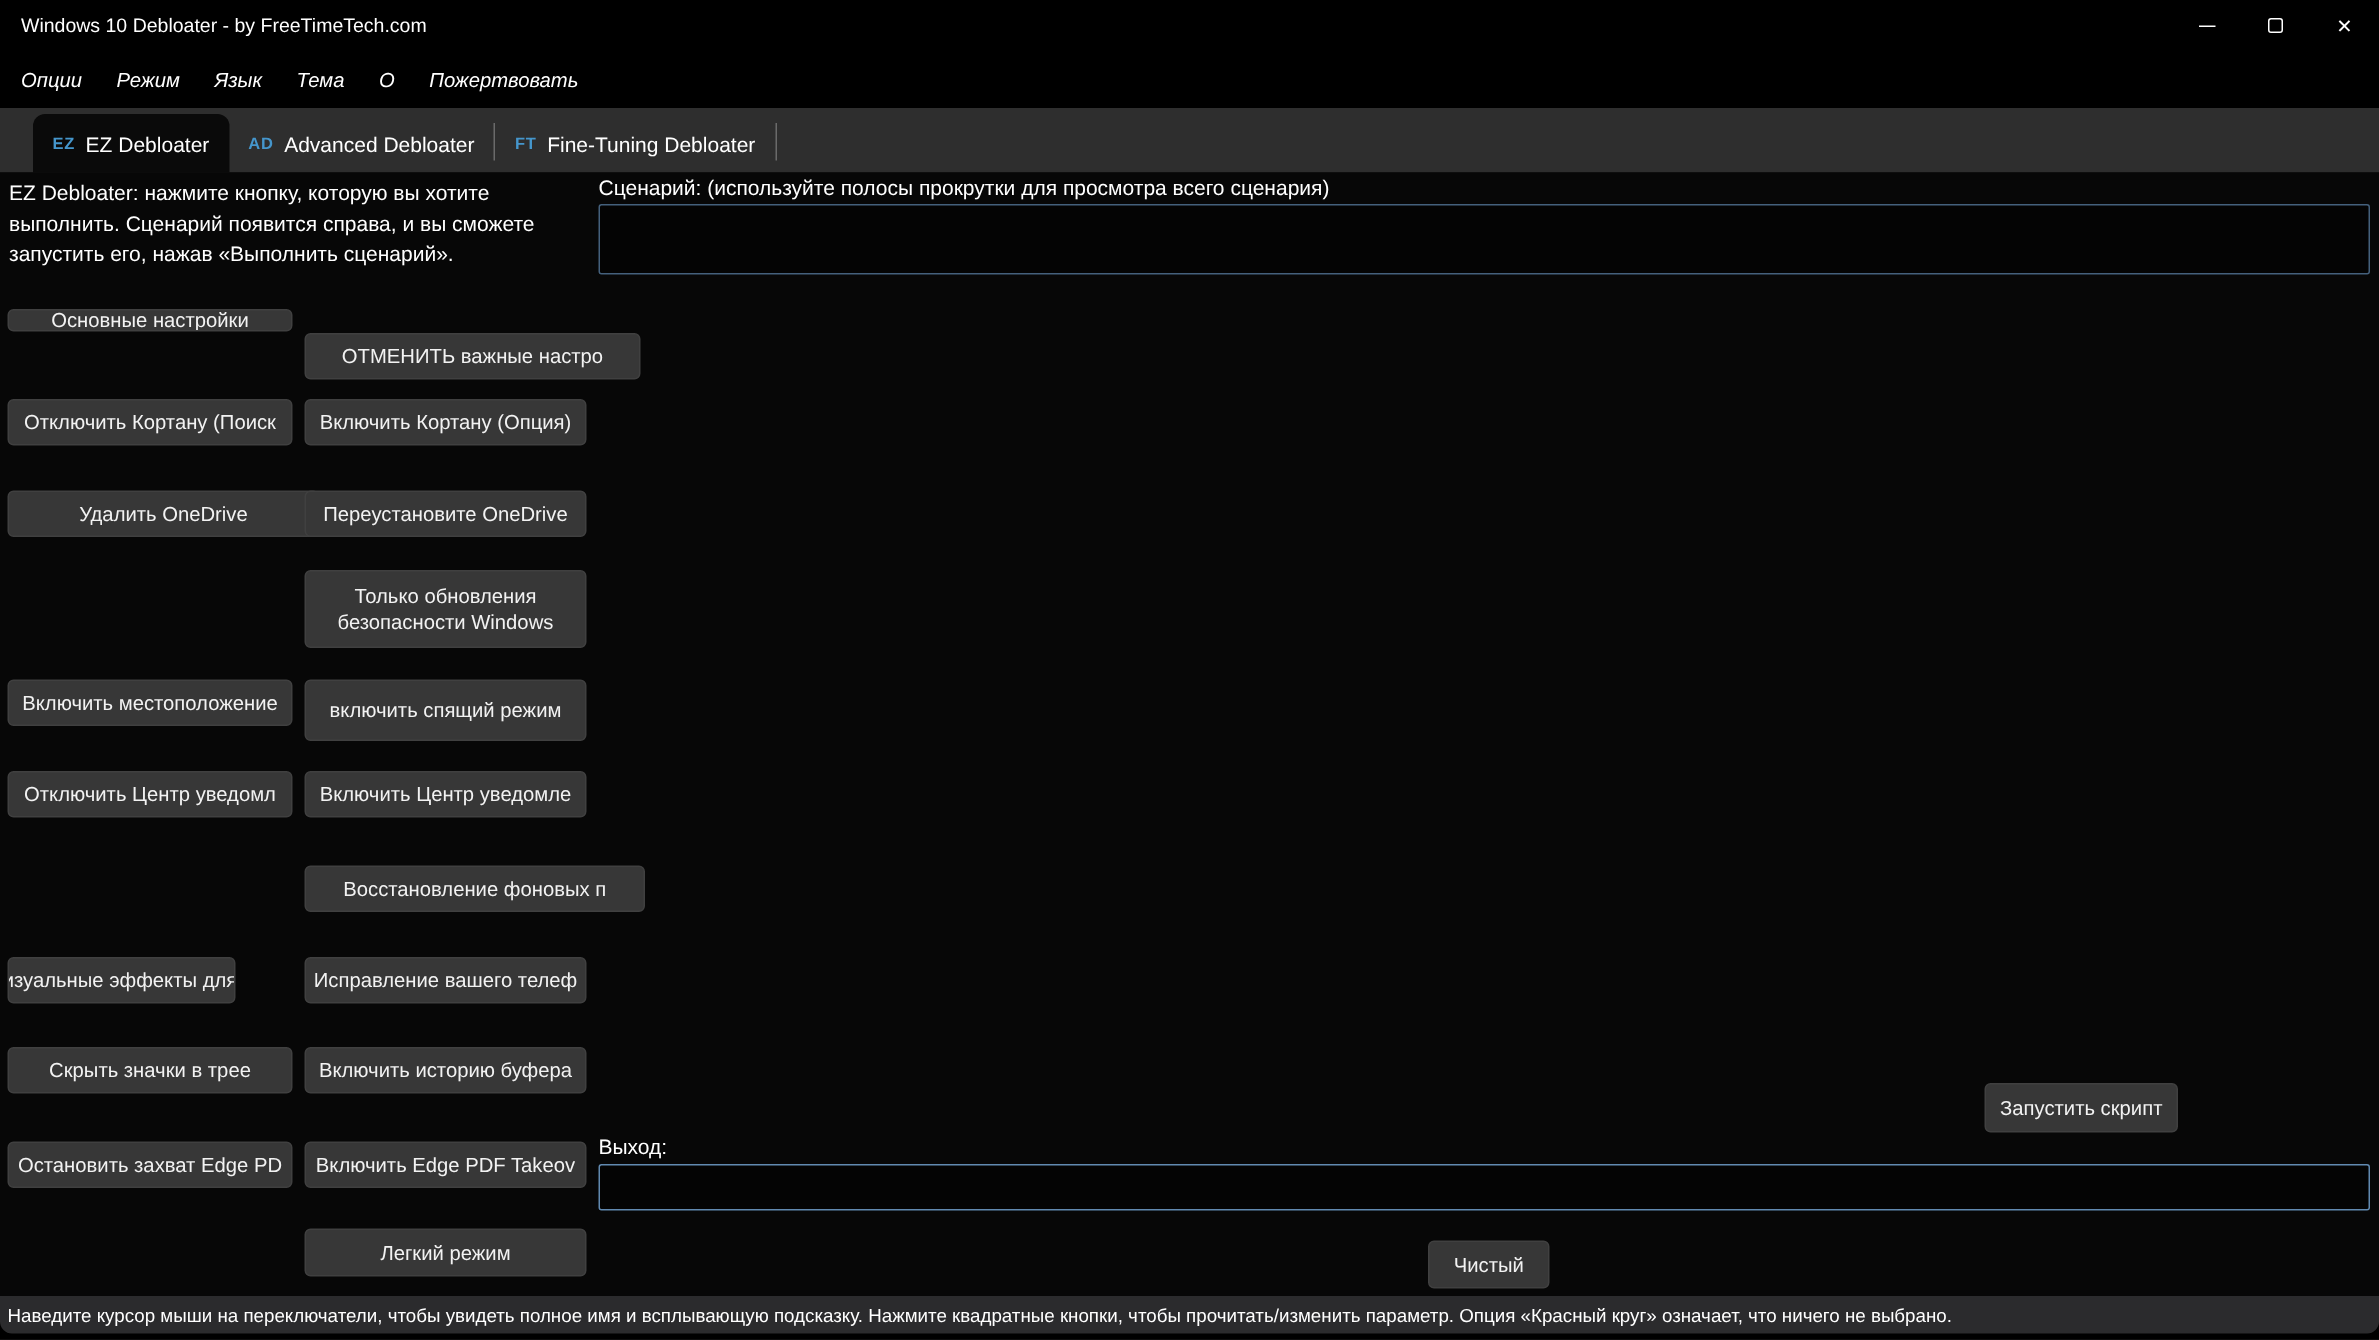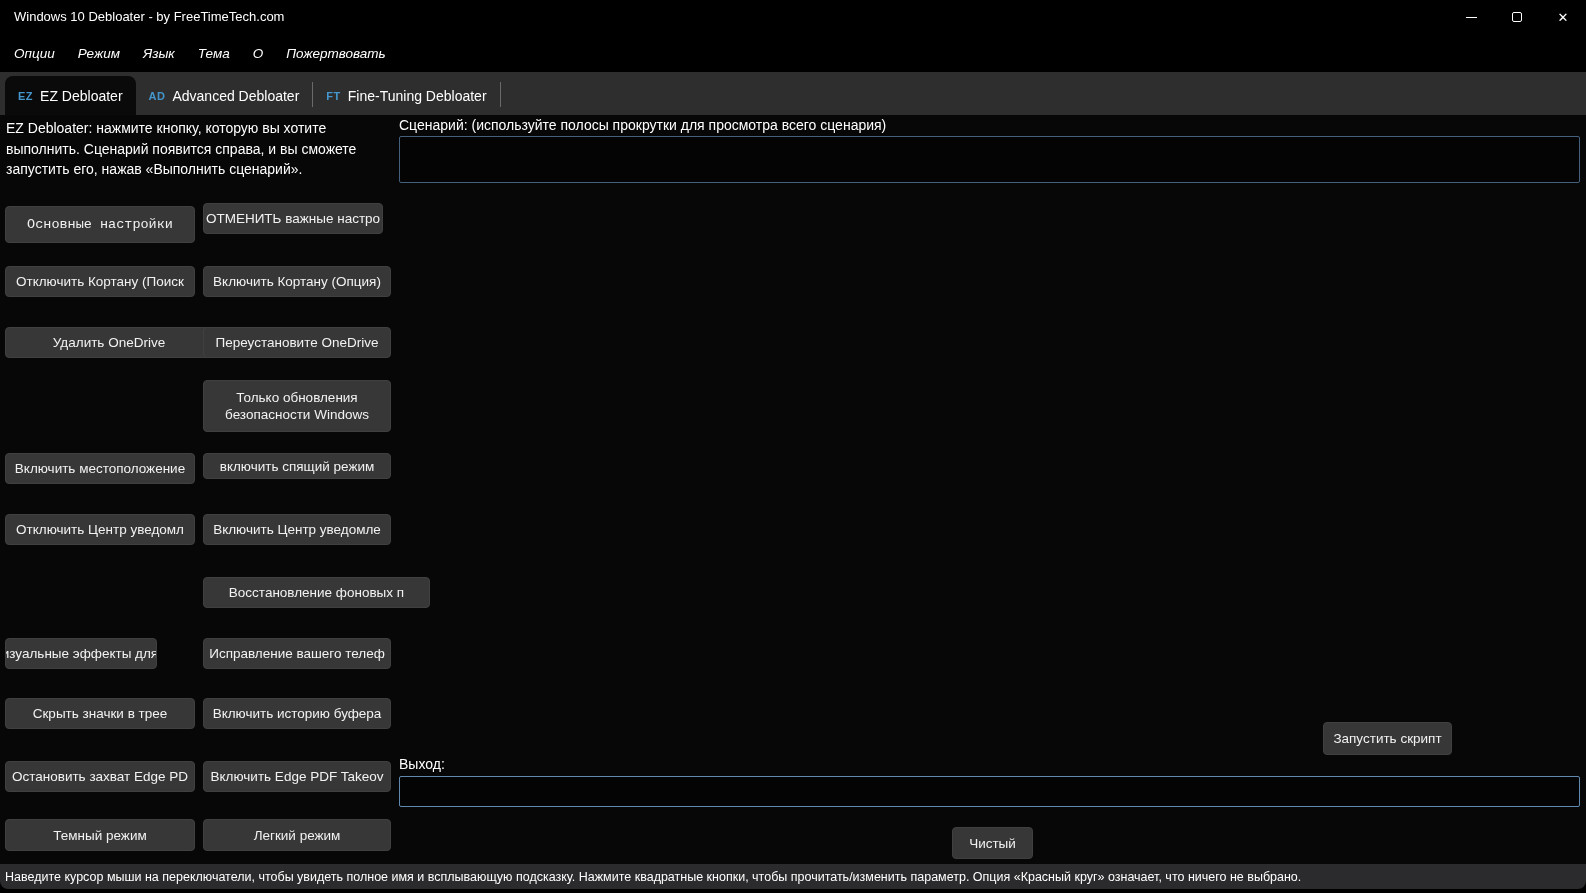--- a/index.html
+++ b/index.html
@@ -23,21 +23,21 @@
   
   .menubar {
     position:absolute; top:34px; left:0; right:0; height:38px; background:#000;
     display:flex; align-items:center; gap:23px; padding-left:14px;font-style:italic;
   }
   .menu-item { color:#ffffff; font-size:13.5px; cursor:default; }
 
   
   .tabstrip {
     position:absolute; top:72px; left:0; right:0; height:43px; background:#2e2e2e;
-    display:flex; align-items:flex-end; padding-left:5px;
+    display:flex; align-items:flex-end; padding-left:22px;
   }
   .tab {
     height:39px; display:flex; align-items:center; gap:7px;
     padding:0 13px; font-size:14px; color:#ffffff; cursor:default;
   }
   .tab.active { background:#0a0a0a; border-radius:8px 8px 0 0; }
   .tab-badge { font-size:11px; font-weight:bold; color:#4596cc; letter-spacing:.5px; }
   .tab-sep { width:1px; height:25px; background:#6a6a6a; margin-bottom:8px; }
 
   
@@ -114,49 +114,48 @@
       <span class="tab-badge">FT</span>
       <span>Fine-Tuning Debloater</span>
     </div>
     <div class="tab-sep"></div>
   </div>
 
   <div class="content">
 
     <div class="desc">EZ Debloater: нажмите кнопку, которую вы хотите выполнить. Сценарий появится справа, и вы сможете запустить его, нажав «Выполнить сценарий».</div>
 
-    <button class="btn" style="left:5px;   top:91px;  width:190px; height:37px;font-family:Liberation Mono, monospace;">Основные настройки</button>
-    <button class="btn" style="left:203px; top:88px;  width:180px; height:31px;text-align:right;">ОТМЕНИТЬ важные настро</button>
+    <button class="btn" style="left:5px;   top:91px;  width:190px; height:15px;">Основные настройки</button>
+    <button class="btn" style="left:203px; top:107px;  width:224px; height:31px;text-align:right;">ОТМЕНИТЬ важные настро</button>
 
     <button class="btn" style="left:5px;   top:151px; width:190px; height:31px;">Отключить Кортану (Поиск</button>
     <button class="btn" style="left:203px; top:151px; width:188px; height:31px;">Включить Кортану (Опция)</button>
 
     <button class="btn" style="left:5px;   top:212px; width:208px; height:31px;">Удалить OneDrive</button>
     <button class="btn" style="left:203px; top:212px; width:188px; height:31px;">Переустановите OneDrive</button>
 
     <button class="btn tall" style="left:203px; top:265px; width:188px; height:52px;">Только обновления безопасности Windows</button>
 
     <button class="btn" style="left:5px;   top:338px; width:190px; height:31px;">Включить местоположение</button>
-    <button class="btn" style="left:203px; top:338px; width:188px; height:26px;">включить спящий режим</button>
+    <button class="btn" style="left:203px; top:338px; width:188px; height:41px;">включить спящий режим</button>
 
     <button class="btn" style="left:5px;   top:399px; width:190px; height:31px;">Отключить Центр уведомл</button>
     <button class="btn" style="left:203px; top:399px; width:188px; height:31px;">Включить Центр уведомле</button>
 
     <button class="btn" style="left:203px; top:462px; width:227px; height:31px;">Восстановление фоновых п</button>
 
     <button class="btn" style="left:5px;   top:523px; width:152px; height:31px;">Визуальные эффекты для п</button>
     <button class="btn" style="left:203px; top:523px; width:188px; height:31px;">Исправление вашего телеф</button>
 
     <button class="btn" style="left:5px;   top:583px; width:190px; height:31px;">Скрыть значки в трее</button>
     <button class="btn" style="left:203px; top:583px; width:188px; height:31px;">Включить историю буфера</button>
 
     <button class="btn" style="left:5px;   top:646px; width:190px; height:31px;">Остановить захват Edge PD</button>
     <button class="btn" style="left:203px; top:646px; width:188px; height:31px;">Включить Edge PDF Takeov</button>
 
-    <button class="btn" style="left:5px;   top:704px; width:190px; height:32px;">Темный режим</button>
     <button class="btn" style="left:203px; top:704px; width:188px; height:32px;">Легкий режим</button>
 
     <span class="field-label" style="left:399px; top:2px;">Сценарий: (используйте полосы прокрутки для просмотра всего сценария)</span>
     <textarea class="script-box" style="left: 399px; top: 21px; width: 1181px; height: 47px;" spellcheck="false"></textarea>
 
     <button class="btn" style="left:1323px; top:607px; width:129px; height:33px;">Запустить скрипт</button>
 
     <span class="field-label" style="left:399px; top:641px;">Выход:</span>
     <textarea class="output-box" style="left: 399px; top: 661px; width: 1181px; height: 31px;" spellcheck="false"></textarea>
 

